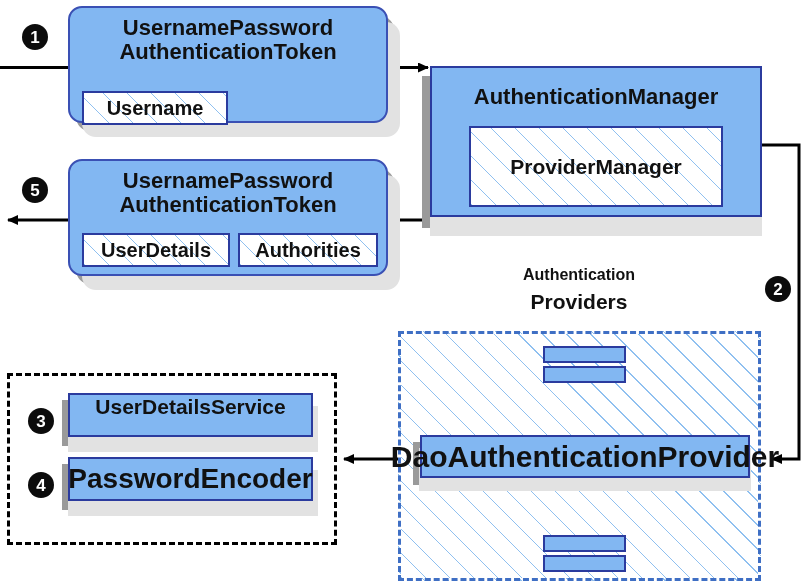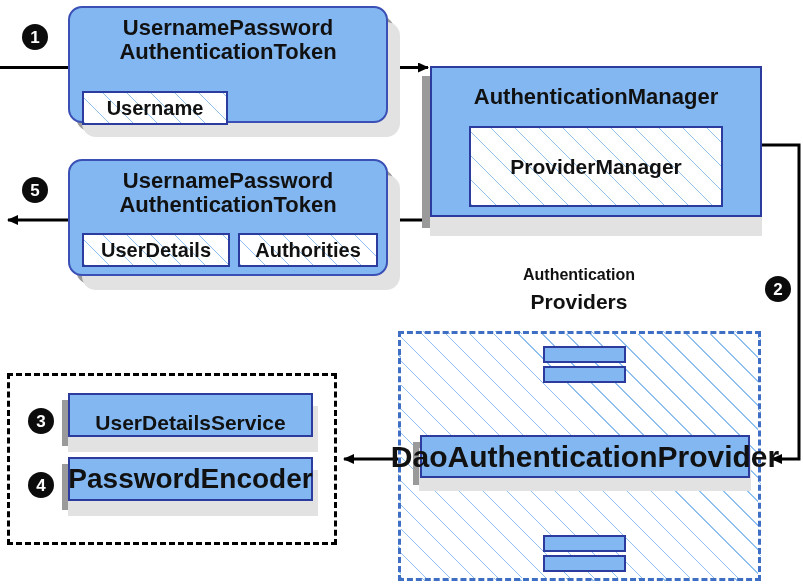--- a/index.html
+++ b/index.html
@@ -129,21 +129,21 @@
   </div>
 
   <div class="bluebox" style="left:543px;top:535px;width:83px;height:17px;border-width:2px;"></div>
   <div class="bluebox" style="left:543px;top:555px;width:83px;height:17px;border-width:2px;"></div>
 
   <div class="dashedblack" style="left:7px;top:373px;width:330px;height:172px;"></div>
 
   <div class="badge" style="left:28px;top:408px;">3</div>
   <div class="shadow" style="left:62px;top:400px;width:250px;height:46px;"></div>
   <div class="shadow2" style="left:68px;top:406px;width:250px;height:46px;"></div>
-  <div class="bluebox" style="left:68px;top:393px;width:245px;height:44px;display:flex;align-items:flex-end;justify-content:center;">
+  <div class="bluebox" style="left:68px;top:393px;width:245px;height:44px;display:flex;align-items:flex-start;justify-content:center;">
     <span style="font-size:21px;font-weight:bold;color:#111;">UserDetailsService</span>
   </div>
 
   <div class="badge" style="left:28px;top:472px;">4</div>
   <div class="shadow" style="left:62px;top:464px;width:250px;height:46px;"></div>
   <div class="shadow2" style="left:68px;top:470px;width:250px;height:46px;"></div>
   <div class="bluebox" style="left:68px;top:457px;width:245px;height:44px;display:flex;align-items:center;justify-content:center;">
     <span style="font-size:28px;font-weight:bold;color:#111;">PasswordEncoder</span>
   </div>
 

